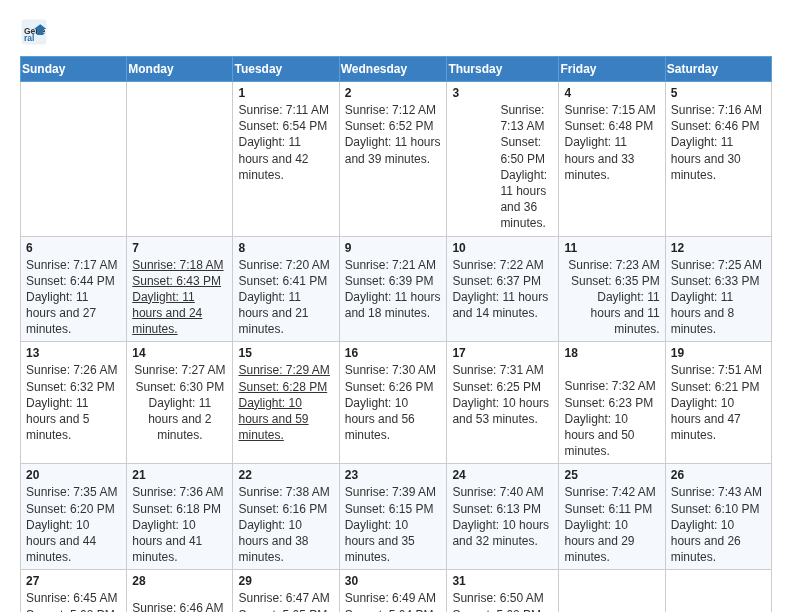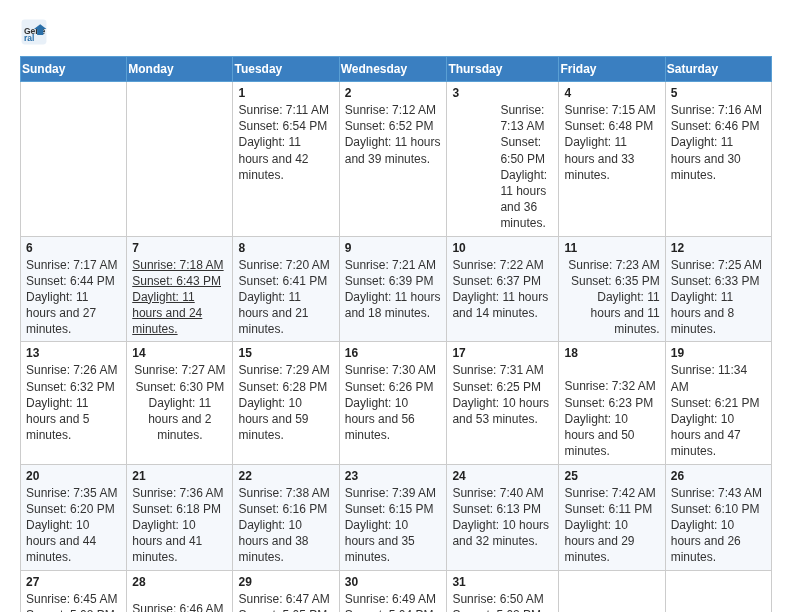--- a/index.html
+++ b/index.html
@@ -225,21 +225,21 @@
 Daylight: 11 hours and 5 minutes.</div>
           </td>
           <td>
             <div class="day-number">14</div>
             <div class="day-info" style="white-space: pre-line; text-align: center;">Sunrise: 7:27 AM
 Sunset: 6:30 PM
 Daylight: 11 hours and 2 minutes.</div>
           </td>
           <td>
             <div class="day-number">15</div>
-            <div class="day-info" style="white-space: pre-line;">Sunrise: 7:29 AM
+            <div class="day-info" style="white-space: pre-line; text-decoration: underline;">Sunrise: 7:29 AM
 Sunset: 6:28 PM
 Daylight: 10 hours and 59 minutes.</div>
           </td>
           <td>
             <div class="day-number">16</div>
             <div class="day-info" style="white-space: pre-line;">Sunrise: 7:30 AM
 Sunset: 6:26 PM
 Daylight: 10 hours and 56 minutes.</div>
           </td>
           <td>
@@ -249,21 +249,21 @@
 Daylight: 10 hours and 53 minutes.</div>
           </td>
           <td>
             <div class="day-number">18</div>
             <div class="day-info" style="white-space: pre-line; margin-top: 18px;">Sunrise: 7:32 AM
 Sunset: 6:23 PM
 Daylight: 10 hours and 50 minutes.</div>
           </td>
           <td>
             <div class="day-number">19</div>
-            <div class="day-info" style="white-space: pre-line;">Sunrise: 11:34 AM
+            <div class="day-info" style="white-space: pre-line;">Sunrise: 7:51 AM
 Sunset: 6:21 PM
 Daylight: 10 hours and 47 minutes.</div>
           </td>
         </tr>
         <tr>
           <td>
             <div class="day-number">20</div>
             <div class="day-info" style="white-space: pre-line;">Sunrise: 7:35 AM
 Sunset: 6:20 PM
 Daylight: 10 hours and 44 minutes.</div>

